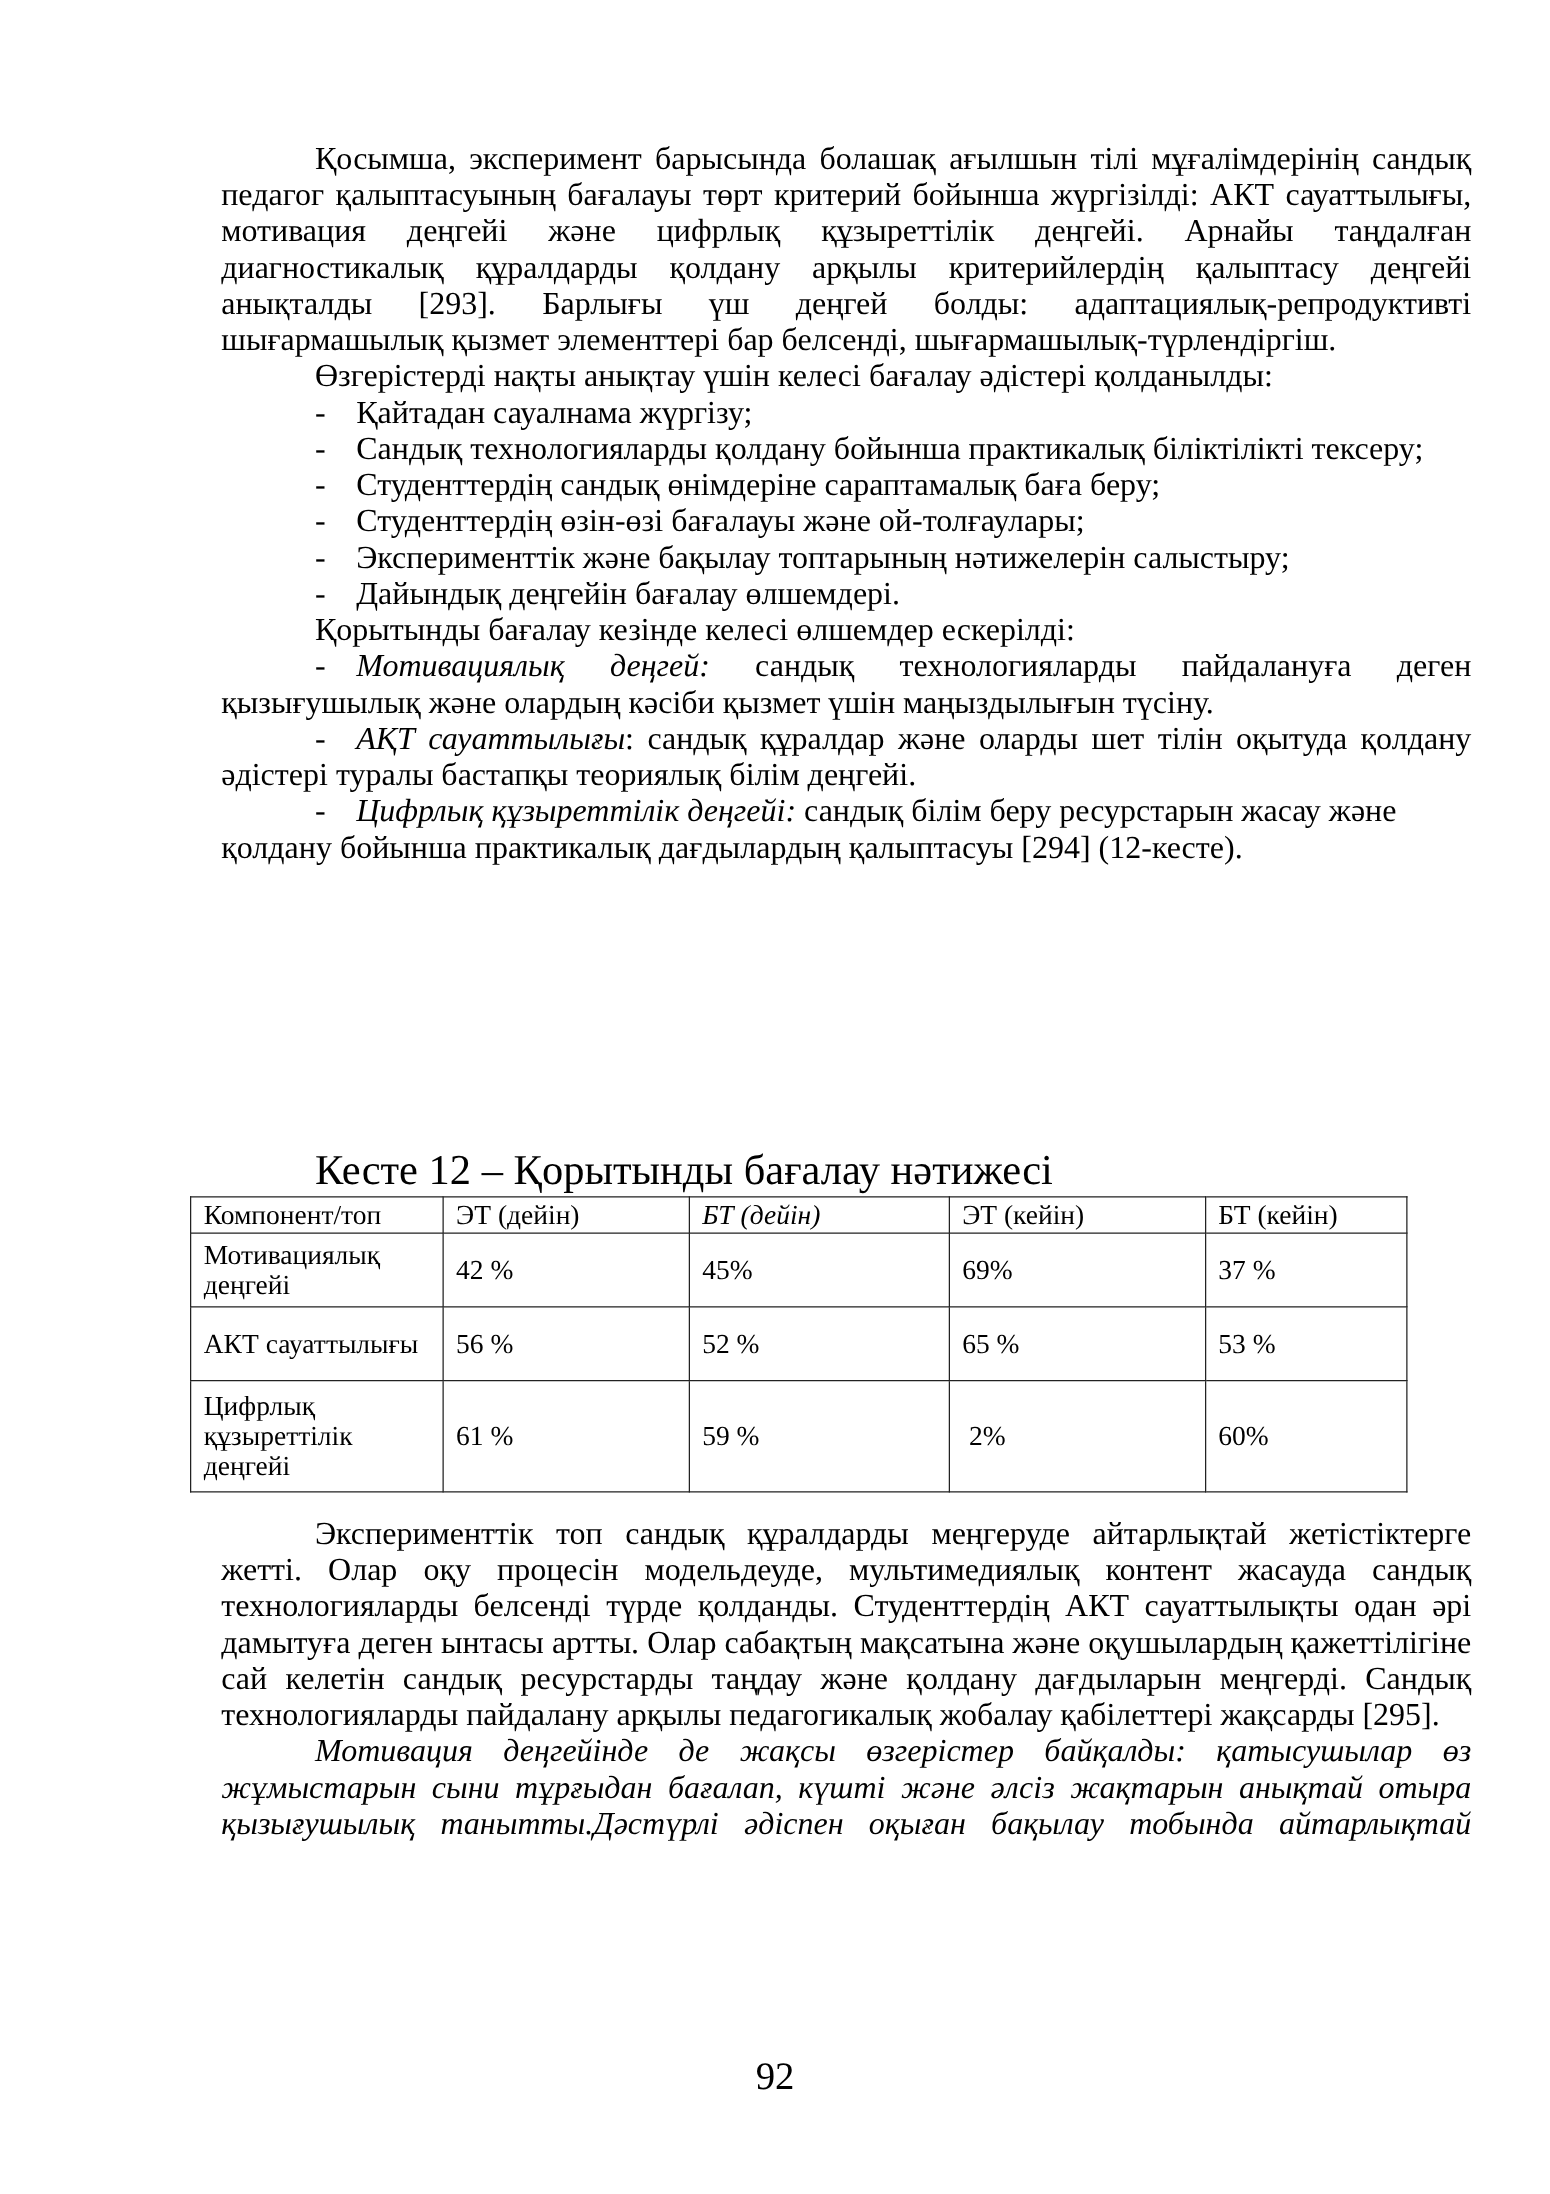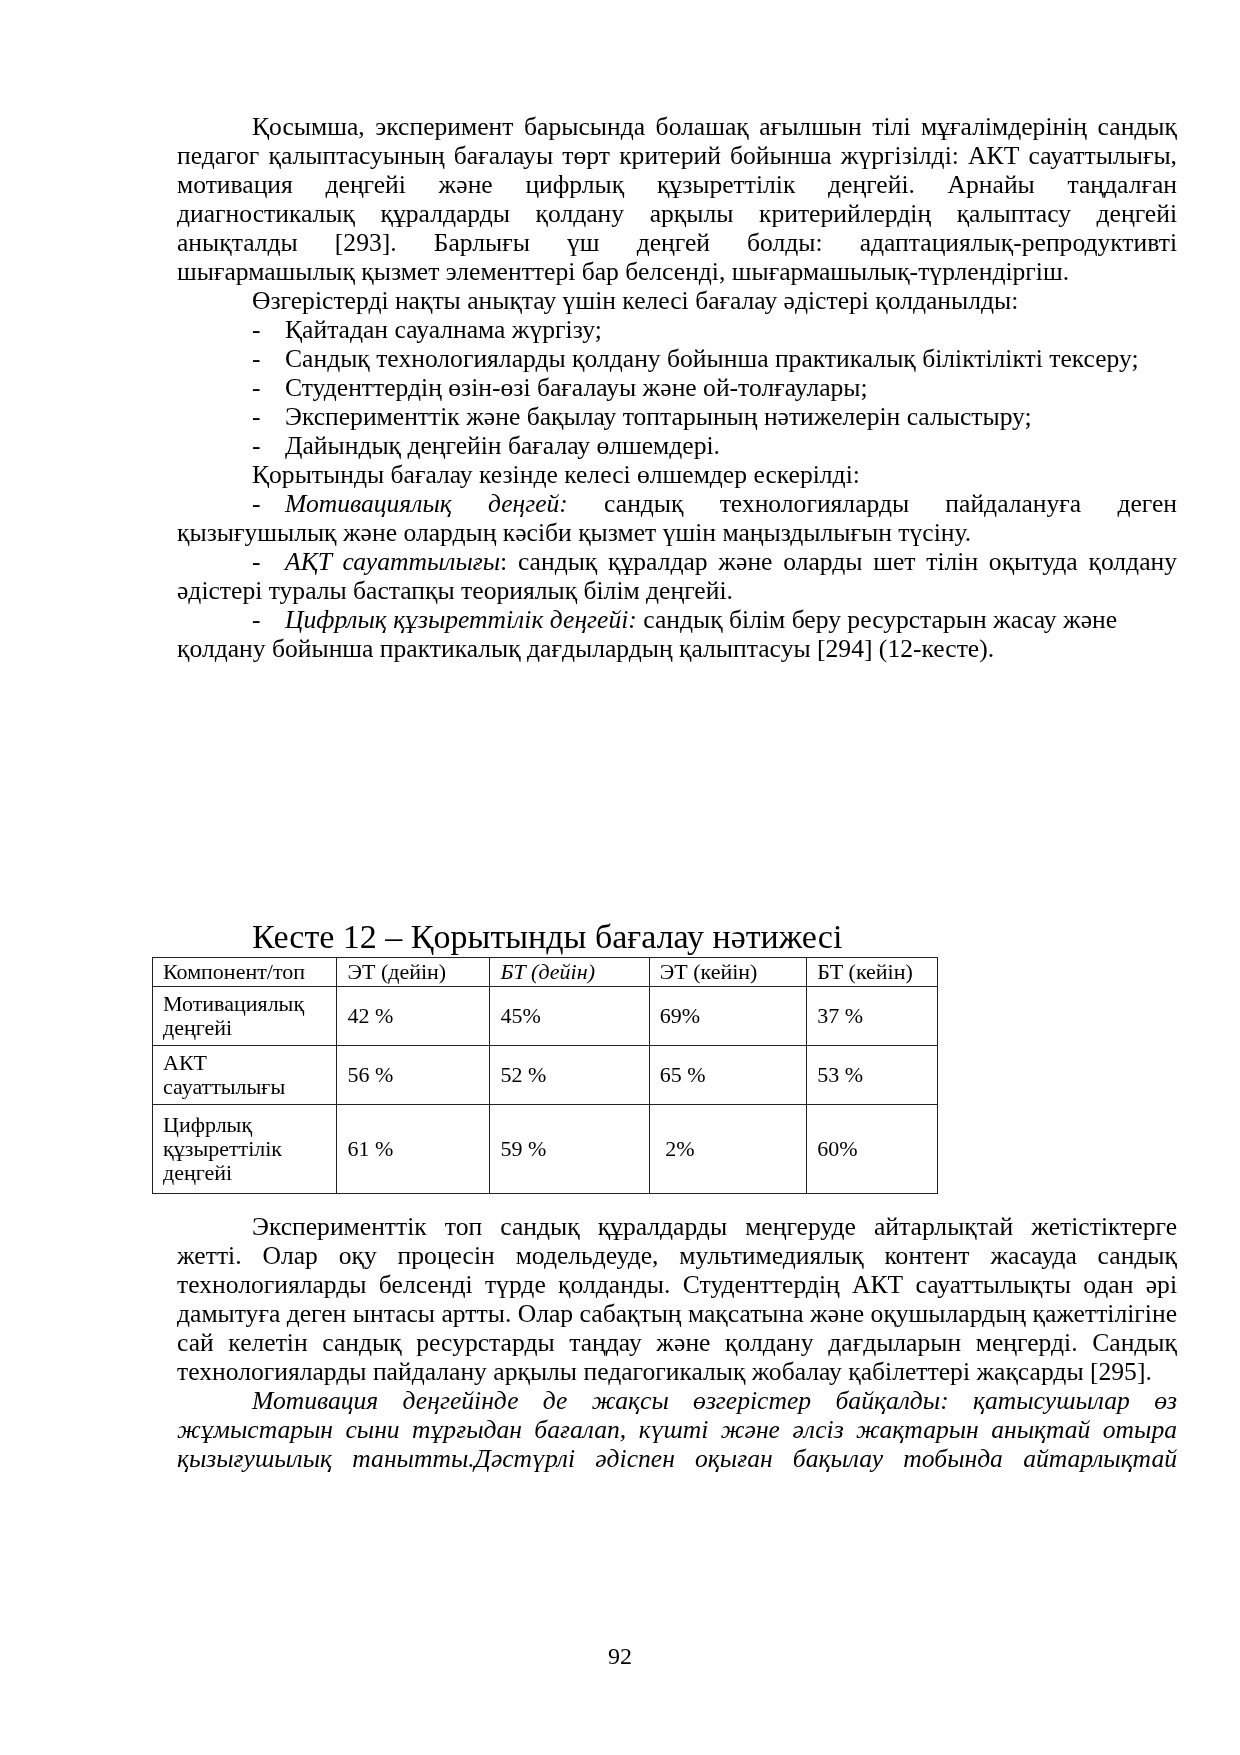--- a/index.html
+++ b/index.html
@@ -5,40 +5,41 @@
   html, body { margin: 0; padding: 0; background: #ffffff; }
   body { width: 1240px; height: 1755px; position: relative; overflow: hidden;
          font-family: "Liberation Serif", "DejaVu Serif", serif; color: #000; }
   .page { position: absolute; left: 0; top: 0; width: 1240px; height: 1755px; }
   .text-block { position: absolute; left: 177px; width: 1000px; font-size: 25.6px; line-height: 29px; }
   .para { margin: 0; text-align: justify; text-indent: 75px; }
   .list-item { margin: 0; text-align: justify; text-indent: 75px; }
   .li-dash { display: inline-block; width: 33px; text-indent: 0; }
   .em { font-style: italic; }
   .caption { position: absolute; left: 252px; top: 922px; font-size: 34px; line-height: 30px; }
-  table.results { position: absolute; left: 152px; top: 957px; width: 786px;
+  table.results { position: absolute; left: 152px; top: 957px; width: 974px;
                   border-collapse: collapse; font-size: 22px; line-height: 24px; }
   table.results td, table.results th { border: 1.5px solid #222; padding: 2px 8px 2px 10px;
                   vertical-align: middle; font-weight: normal; text-align: left; }
   table.results th { height: 26px; padding-top: 1px; padding-bottom: 1px; }
   .c0 { width: 180px; } .c1 { width: 175px; font-family: Liberation Serif, serif; } .c2 { width: 186px; font-style: italic; } .c3 { width: 183px; } .c4 { width: 140px; }
   .row-1 td { height: 54px; } .row-2 td { height: 54px; } .row-3 td { height: 84px; margin-top: 28px; }
-  .page-number { position: absolute; left: 0; width: 1240px; top: 1643px; text-align: center; font-size: 24px; }
+  .page-number { position: absolute; left: 0; width: 1240px; top: 1643px; text-align: center; font-size: 31px; }
 </style>
 </head>
 <body>
 
 <div class="page">
 
   <div class="text-block" style="top:112px;">
     <p class="para">Қосымша, эксперимент барысында болашақ ағылшын тілі мұғалімдерінің сандық педагог қалыптасуының бағалауы төрт критерий бойынша жүргізілді: АКТ сауаттылығы, мотивация деңгейі және цифрлық құзыреттілік деңгейі. Арнайы таңдалған диагностикалық құралдарды қолдану арқылы критерийлердің қалыптасу деңгейі анықталды [293]. Барлығы үш деңгей болды: адаптациялық-репродуктивті шығармашылық қызмет элементтері бар белсенді, шығармашылық-түрлендіргіш.</p>
     <p class="para">Өзгерістерді нақты анықтау үшін келесі бағалау әдістері қолданылды:</p>
 
     <p class="list-item"><span class="li-dash">-</span><span>Қайтадан сауалнама жүргізу;</span></p>
     <p class="list-item"><span class="li-dash">-</span><span>Сандық технологияларды қолдану бойынша практикалық біліктілікті тексеру;</span></p>
+    <p class="list-item"><span class="li-dash">-</span><span>Студенттердің сандық өнімдеріне сараптамалық баға беру;</span></p>
     <p class="list-item"><span class="li-dash">-</span><span>Студенттердің өзін-өзі бағалауы және ой-толғаулары;</span></p>
     <p class="list-item"><span class="li-dash">-</span><span>Эксперименттік және бақылау топтарының нәтижелерін салыстыру;</span></p>
     <p class="list-item"><span class="li-dash">-</span><span>Дайындық деңгейін бағалау өлшемдері.</span></p>
 
     <p class="para">Қорытынды бағалау кезінде келесі өлшемдер ескерілді:</p>
 
     <p class="list-item last-left" style="text-align-last:left;"><span class="li-dash">-</span><span class="em">Мотивациялық деңгей:</span><span> сандық технологияларды пайдалануға деген қызығушылық және олардың кәсіби қызмет үшін маңыздылығын түсіну.</span></p>
     <p class="list-item" style="text-align-last:left;"><span class="li-dash">-</span><span class="em">АҚТ сауаттылығы</span><span>: сандық құралдар және оларды шет тілін оқытуда қолдану әдістері туралы бастапқы теориялық білім деңгейі.</span></p>
     <p class="list-item" style="text-align:left;"><span class="li-dash">-</span><span class="em">Цифрлық құзыреттілік деңгейі:</span><span> сандық білім беру ресурстарын жасау және қолдану бойынша практикалық дағдылардың қалыптасуы [294] (12-кесте).</span></p>
   </div>

